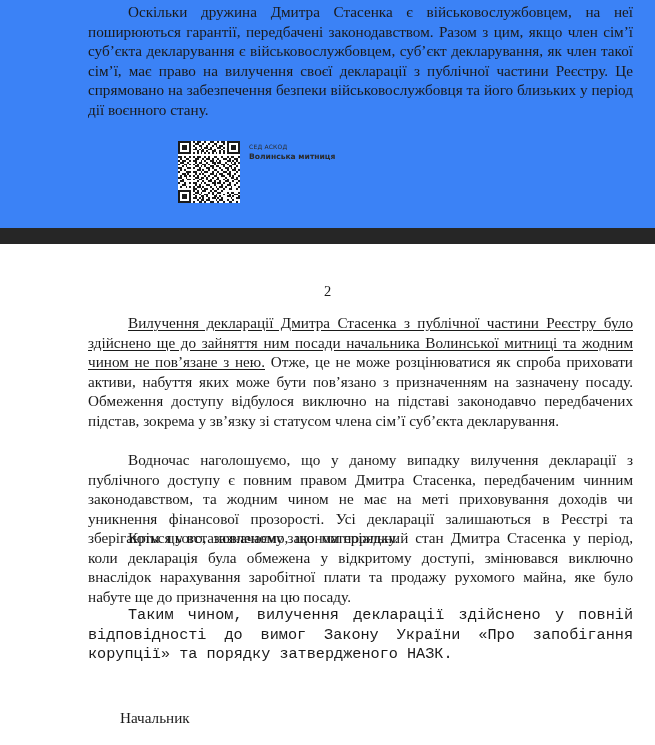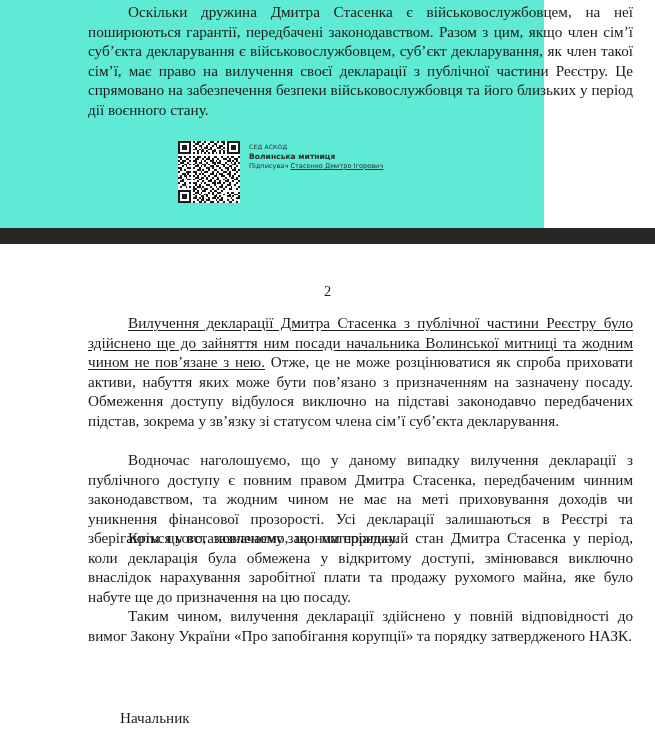--- a/index.html
+++ b/index.html
@@ -16,24 +16,23 @@
     font-family: "Liberation Serif", "DejaVu Serif", serif;
     color: #1b1b1b;
     -webkit-font-smoothing: antialiased;
   }
 
   
   .page-frag-top {
     position: absolute;
     top: 0;
     left: 0;
-    width: 524px;
+    width: 655px;
     height: 228px;
-    background: #5eead4;
-    padding-left: 20px;
+    background: #3b82f6;
   }
 
   .body-text {
     position: absolute;
     left: 88px;
     width: 545px;
     font-size: 15.2px;
     line-height: 19.6px;
     text-align: justify;
     text-justify: inter-word;
@@ -434,37 +433,33 @@
         <rect x="21" y="32" width="1" height="1"></rect>
           <rect x="24" y="32" width="1" height="1"></rect>
         <rect x="27" y="32" width="2" height="1"></rect>
           <rect x="31" y="32" width="1" height="1"></rect>
       </g>
     </svg>
 
     <div class="stamp-lines">
       <div class="l-sed">СЕД АСКОД</div>
       <div class="l-org">Волинська митниця</div>
-      <div>
-        <span>Підписувач</span>
-        <span class="u">Стасенко Дмитро Ігорович</span>
-      </div>
     </div>
   </div>
 </div>
 
 <div class="scan-band"></div>
 
 <div class="page-frag-bottom"></div>
 
 <div class="page-number">2</div>
 
 <p class="body-text" style="top:313px;"><span class="u-run">Вилучення декларації Дмитра Стасенка з публічної частини Реєстру було здійснено ще до зайняття ним посади начальника Волинської митниці та жодним чином не пов’язане з нею.</span><span> Отже, це не може розцінюватися як спроба приховати активи, набуття яких може бути пов’язано з призначенням на зазначену посаду. Обмеження доступу відбулося виключно на підставі законодавчо передбачених підстав, зокрема у зв’язку зі статусом члена сім’ї суб’єкта декларування.</span></p>
 
 <p class="body-text" style="top:450px;">Водночас наголошуємо, що у даному випадку вилучення декларації з публічного доступу є повним правом Дмитра Стасенка, передбаченим чинним законодавством, та жодним чином не має на меті приховування доходів чи уникнення фінансової прозорості. Усі декларації залишаються в Реєстрі та зберігаються у встановленому законом порядку.</p>
 
 <p class="body-text" style="top:528px;">Крім цього, зазначаємо, що матеріальний стан Дмитра Стасенка у період, коли декларація була обмежена у відкритому доступі, змінювався виключно внаслідок нарахування заробітної плати та продажу рухомого майна, яке було набуте ще до призначення на цю посаду.</p>
 
-<p class="body-text" style="top:606px;">Таким чином, вилучення декларації здійснено у повній відповідності до вимог Закону України «Про запобігання корупції» та порядку затвердженого НАЗК.</p>
+<p class="body-text" style="top:606px;font-family:Liberation Mono, monospace;">Таким чином, вилучення декларації здійснено у повній відповідності до вимог Закону України «Про запобігання корупції» та порядку затвердженого НАЗК.</p>
 
 <div class="sign-row">
   <span>Начальник</span>
 </div>
 
 </body></html>

